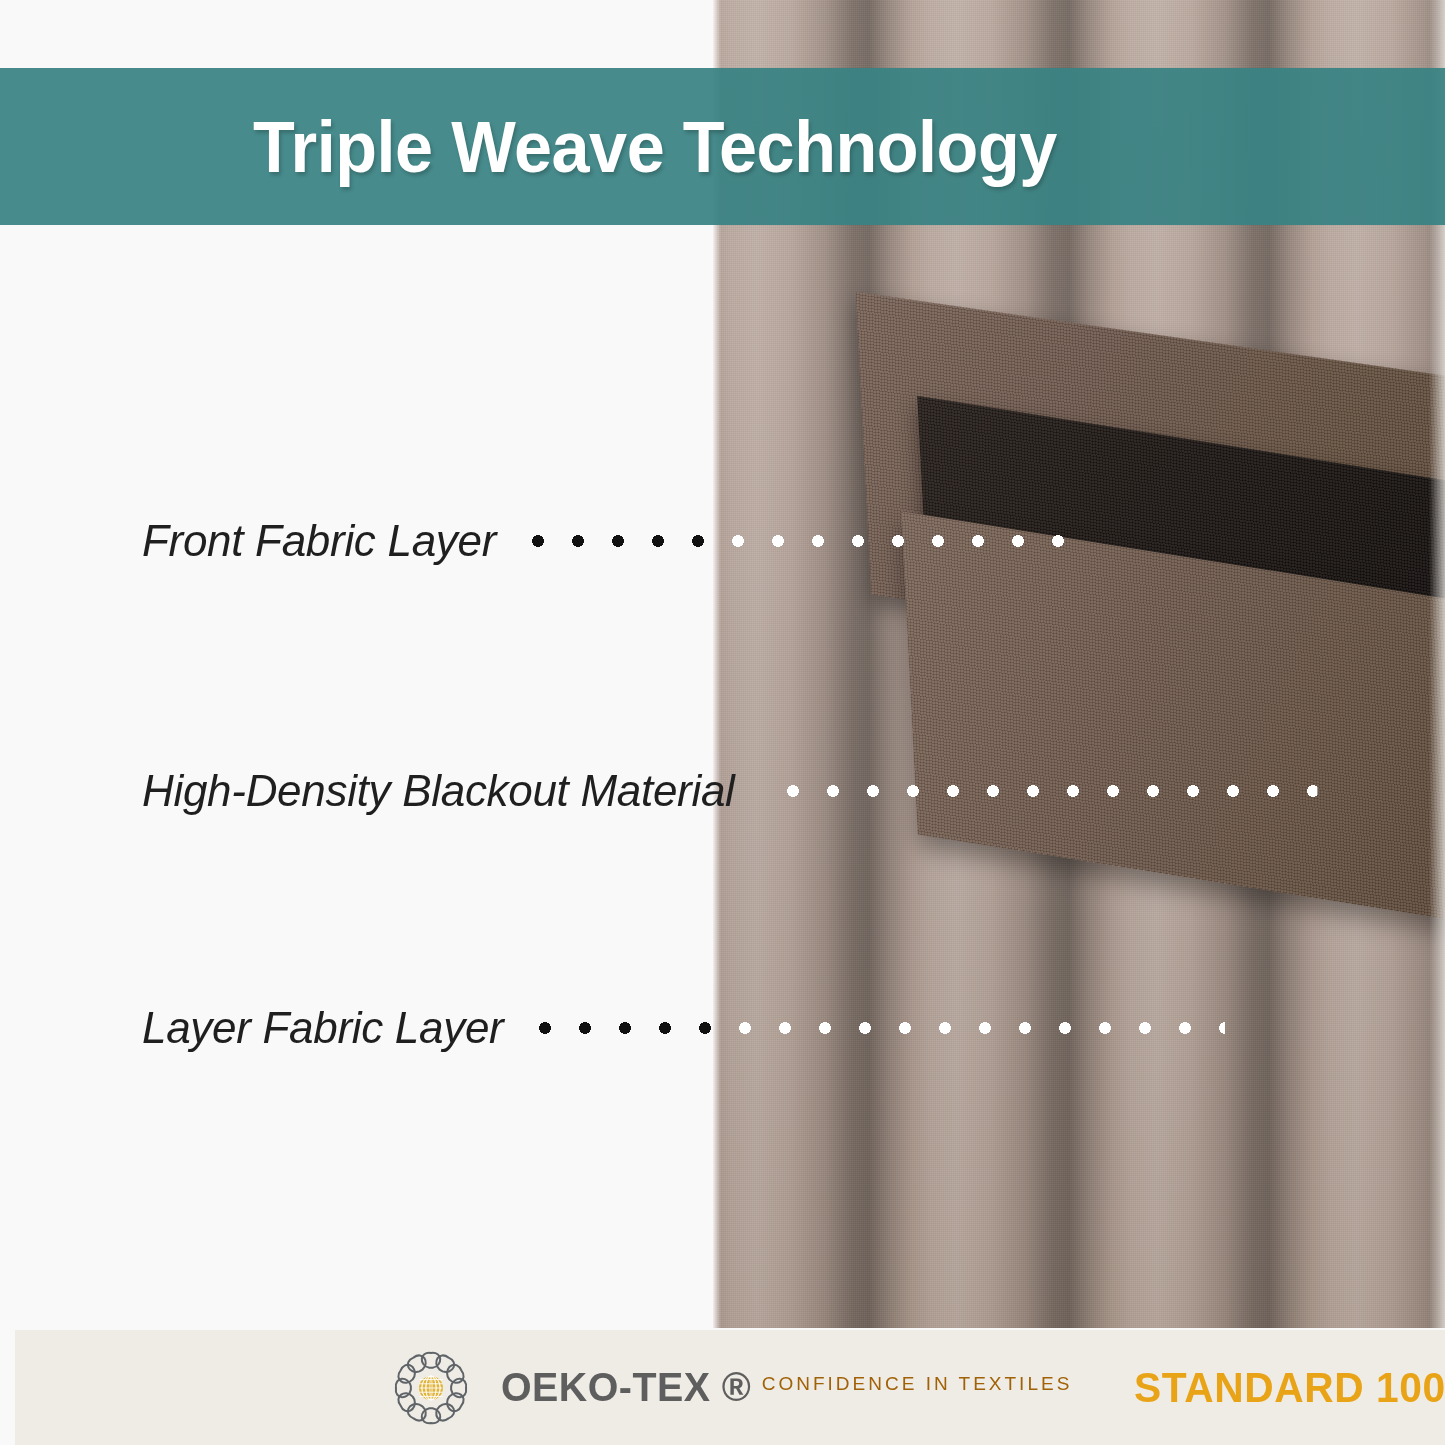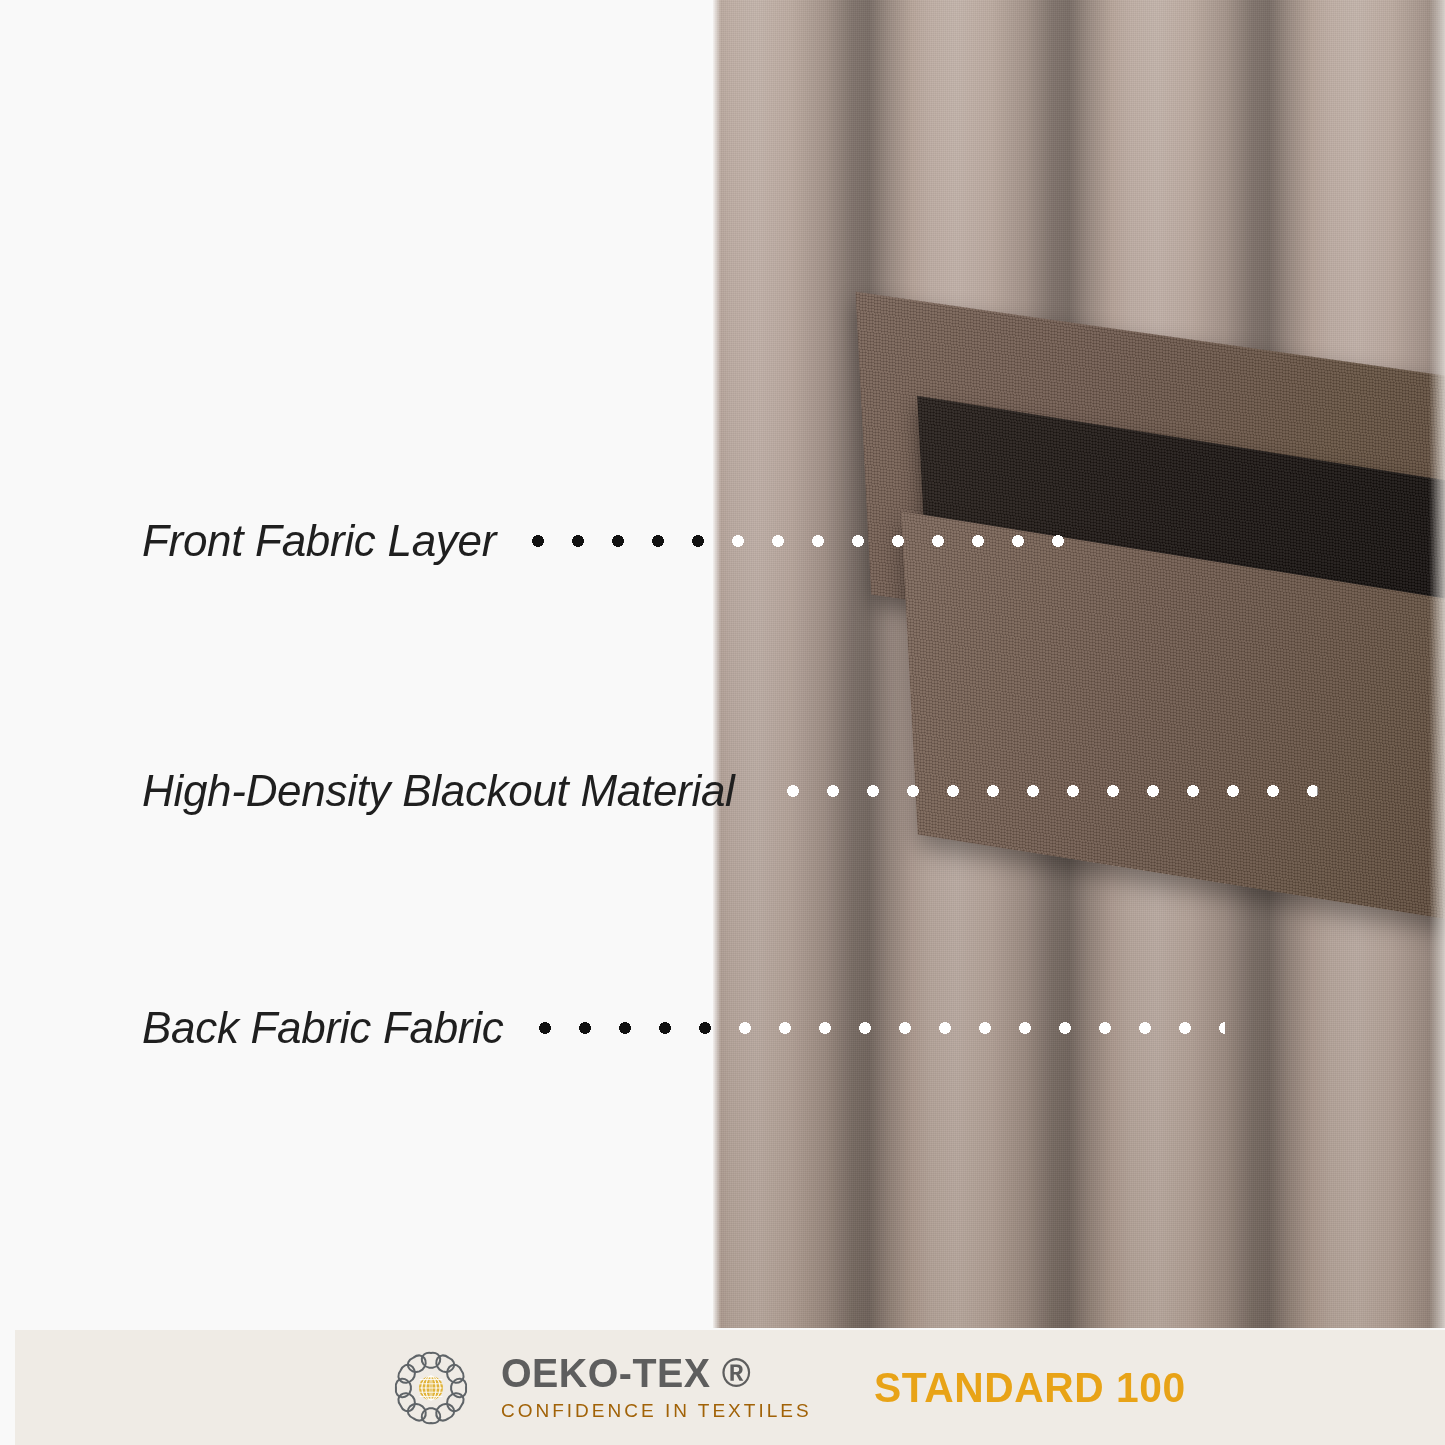--- a/index.html
+++ b/index.html
@@ -171,21 +171,21 @@
     gap:0;
   }
   .oeko-mark{
     width:92px;height:92px;
     position:relative;
     flex:0 0 auto;
   }
   .oeko-text{
     margin-left:24px;
     display:flex;
-    flex-direction:column;
+    flex-direction:row;
     justify-content:center;
     flex:0 0 auto;
   }
   .oeko-name{
     color:#5E5E5E;
     font-size:41px;
     font-weight:bold;
     letter-spacing:0.5px;
     line-height:1.02;
     white-space:nowrap;
@@ -227,39 +227,42 @@
       <div class="face"></div>
     </div>
     <div class="swatch" id="swatch-back">
       <div class="face"></div>
     </div>
 
     <div class="photo-edge-l"></div>
     <div class="photo-edge-r"></div>
   </div>
 
+  <div id="banner">
+    <div class="title">Triple Weave Technology</div>
+  </div>
 
   <div class="callout" id="callout-front">
     <div class="label">Front Fabric Layer</div>
     <div class="leader">
       <div class="dots"></div>
       <div class="dots-white"></div>
     </div>
   </div>
 
   <div class="callout" id="callout-blackout">
     <div class="label">High-Density Blackout Material</div>
     <div class="leader">
       <div class="dots"></div>
       <div class="dots-white"></div>
     </div>
   </div>
 
   <div class="callout" id="callout-back">
-    <div class="label">Back Fabric Fabric</div>
+    <div class="label">Layer Fabric Layer</div>
     <div class="leader">
       <div class="dots"></div>
       <div class="dots-white"></div>
     </div>
   </div>
 
   <div id="footer">
     <div class="inner">
 
       <div class="oeko-mark">

